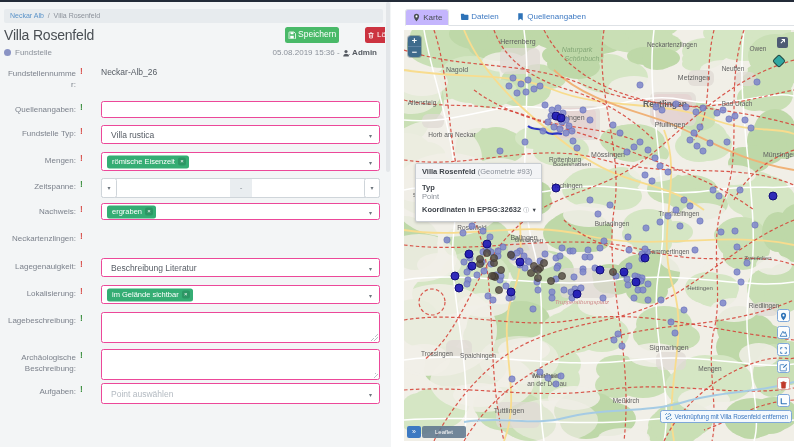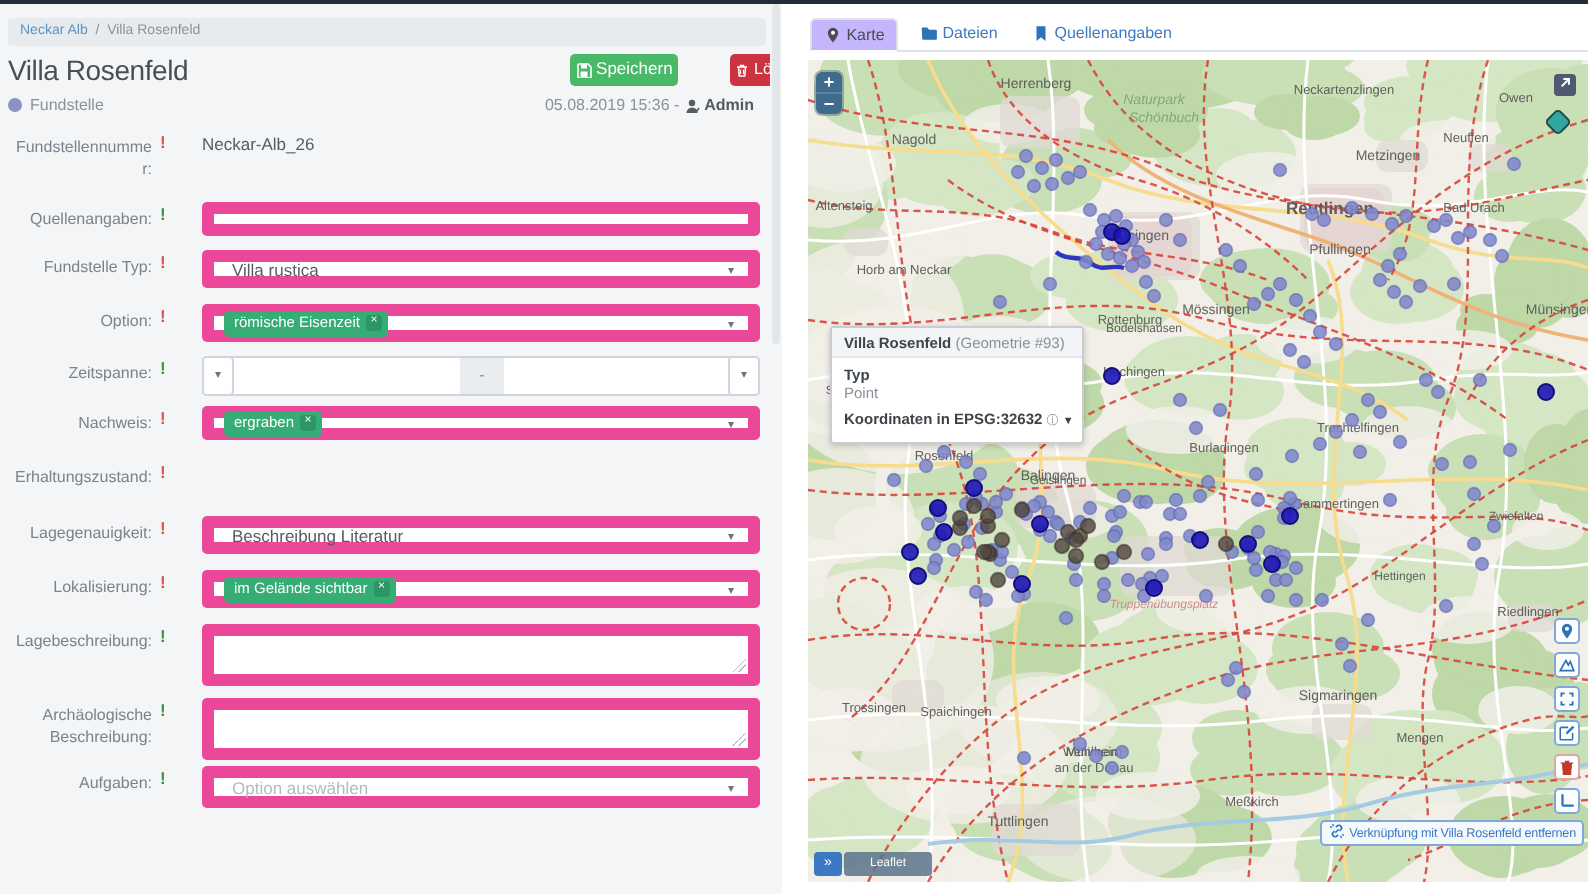--- a/index.html
+++ b/index.html
@@ -20,21 +20,21 @@
 #meta1 { position:absolute; left:4px; top:46px; font-size:8px; color:#8b919a; }
 #meta1 .dot { display:inline-block; width:7px; height:7px; border-radius:50%; background:#8a93c4;
   margin-right:4px; vertical-align:-1px; }
 #meta2 { position:absolute; right:8px; top:46px; font-size:8px; color:#8b919a; }
 #meta2 b { color:#565b62;margin-top:44px; }
 .lab { position:absolute; left:0; width:76px; text-align:right; font-size:8px; color:#7c828c;
   line-height:11px; }
 .mark { position:absolute; left:80px; font-size:8.5px; font-weight:bold; }
 .plain { position:absolute; left:101px; font-size:8.5px; color:#565c64; }
 .ctl { position:absolute; left:101px; width:279px; }
-.inp { background:#fff; border:6px solid #ec4899; border-radius:2.5px; }
+.inp { background:#fff; border:1px solid #ec4899; border-radius:2.5px; }
 .val { position:absolute; left:9px; top:50%; transform:translateY(-50%); font-size:8.5px; color:#565c64; }
 .ph { color:#b3bac1; }
 .car { position:absolute; right:7px; top:50%; transform:translateY(-50%); font-size:6px; color:#6c757d; }
 .tag { position:absolute; left:5px; top:50%; transform:translateY(-50%); background:#35ad74;
   color:#fff; font-size:7.5px; border-radius:2.5px; padding:1.5px 14px 2.5px 5px; white-space:nowrap; }
 .tag .tx { position:absolute; right:3px; top:50%; transform:translateY(-50%); background:#2c9664;
   border-radius:2px; font-size:6px; width:8px; height:8px; line-height:7px; text-align:center; }
 .rng { border:1px solid #cfd5da; border-radius:2.5px; background:#fff; }
 .rcar,.rcar2 { position:absolute; top:-1px; width:16px; height:20px; border:1px solid #cfd5da;
   border-radius:2.5px; font-size:6px; color:#6c757d; text-align:center; line-height:19px; background:#fff; }
@@ -105,40 +105,40 @@
 <div class="plain" style="top:65px">Neckar-Alb_26</div>
 <div class="lab" style="top:102px">Quellenangaben:</div>
 <div class="mark" style="top:100px;color:#3f9142">!</div>
 <div class="ctl inp" style="top:99px;height:17px"></div>
 <div class="lab" style="top:126px">Fundstelle Typ:</div>
 <div class="mark" style="top:124px;color:#d9534f">!</div>
 <div class="ctl inp" style="top:123px;height:19px">
         <span class="val">Villa rustica</span>
         <span class="car">▾</span>
       </div>
-<div class="lab" style="top:153px">Option:</div>
+<div class="lab" style="top:153px">Mengen:</div>
 <div class="mark" style="top:151px;color:#d9534f">!</div>
 <div class="ctl inp" style="top:150px;height:19px">
         <span class="tag">römische Eisenzeit<span class="tx">×</span></span>
         <span class="car">▾</span>
       </div>
 <div class="lab" style="top:179px">Zeitspanne:</div>
 <div class="mark" style="top:177px;color:#3f9142">!</div>
 <div class="ctl rng" style="top:176px;height:20px">
         <div class="rcar">▾</div>
         <div class="rdash">-</div>
         <div class="rcar2">▾</div>
       </div>
 <div class="lab" style="top:204px">Nachweis:</div>
 <div class="mark" style="top:202px;color:#d9534f">!</div>
 <div class="ctl inp" style="top:201px;height:17px">
         <span class="tag">ergraben<span class="tx">×</span></span>
         <span class="car">▾</span>
       </div>
-<div class="lab" style="top:231px">Erhaltungszustand:</div>
+<div class="lab" style="top:231px">Neckartenzlingen:</div>
 <div class="mark" style="top:229px;color:#d9534f">!</div>
 <div class="lab" style="top:259px">Lagegenauigkeit:</div>
 <div class="mark" style="top:257px;color:#d9534f">!</div>
 <div class="ctl inp" style="top:256px;height:19px">
         <span class="val">Beschreibung Literatur</span>
         <span class="car">▾</span>
       </div>
 <div class="lab" style="top:286px">Lokalisierung:</div>
 <div class="mark" style="top:284px;color:#d9534f">!</div>
 <div class="ctl inp" style="top:283px;height:19px">
@@ -151,21 +151,21 @@
         <span class="rh"></span>
       </div>
 <div class="lab" style="top:350px">Archäologische<br>Beschreibung:</div>
 <div class="mark" style="top:348px;color:#3f9142">!</div>
 <div class="ctl inp ta" style="top:347px;height:31px">
         <span class="rh"></span>
       </div>
 <div class="lab" style="top:384px">Aufgaben:</div>
 <div class="mark" style="top:382px;color:#3f9142">!</div>
 <div class="ctl inp" style="top:381px;height:21px">
-        <span class="val ph">Option auswählen</span>
+        <span class="val ph">Point auswählen</span>
         <span class="car">▾</span>
       </div>
   </div>
   <div id="lsb">
       <div class="th"></div>
     </div>
   <div id="right">
     <div id="tabs">
       <div class="tab active" style="left:0"><svg width="9" height="9" viewBox="0 0 16 16" style="vertical-align:-2px;" xmlns="http://www.w3.org/2000/svg">
             <path d="M8 1.5a4.6 4.6 0 0 1 4.6 4.6C12.6 9.6 8 14.8 8 14.8S3.4 9.6 3.4 6.1A4.6 4.6 0 0 1 8 1.5z" fill="#494e53"></path>

